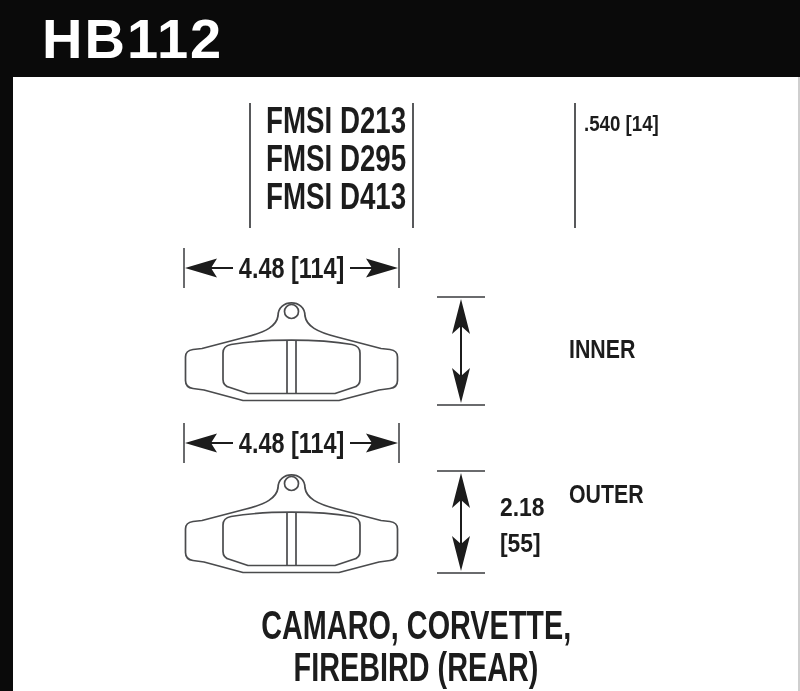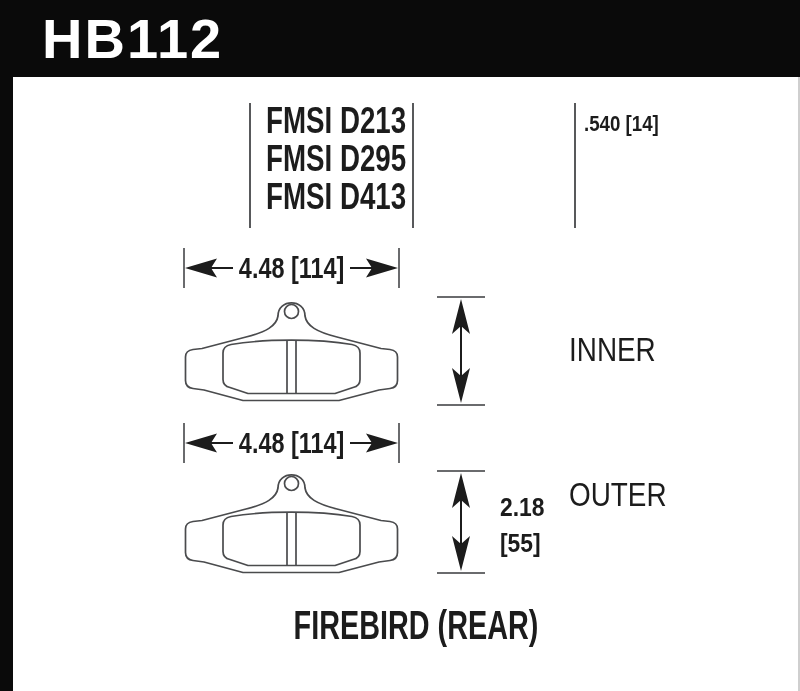--- a/index.html
+++ b/index.html
@@ -31,21 +31,21 @@
   .hdim .dimtext {
     position:absolute; left:0; top:0; width:217px; height:40px;
     display:flex; align-items:center; justify-content:center;
     font-size:30px; font-weight:700; white-space:nowrap;
   }
   .hdim .dimtext span { display:inline-block; transform:scaleX(.78); transform-origin:50% 50%; }
 
   
   .vlabels { font-size:26px; line-height:36px; font-weight:700; white-space:nowrap; }
   .vlabels span { display:inline-block; transform:scaleX(.88); transform-origin:0 50%; }
-  .pos-label { font-size:34px; line-height:26px; font-weight:400; white-space:nowrap;text-align:center; }
+  .pos-label { font-size:26px; line-height:26px; font-weight:700; white-space:nowrap;text-align:center; }
   .pos-label span { display:inline-block; transform:scaleX(.82); transform-origin:0 50%; }
 
   
   .caption { left:32px; top:604px; width:768px; text-align:center;
     font-size:40px; line-height:42px; font-weight:700; white-space:nowrap; }
   .caption div span { display:inline-block; transform:scaleX(.72); transform-origin:50% 50%; }
 
   svg { display:block; }
 </style>
 </head>
@@ -149,16 +149,17 @@
   </div>
   <div class="abs vlabels" style="left:500px; top:489px;text-decoration:underline;">
     <div><span>2.18</span></div>
     <div><span>[55]</span></div>
   </div>
   <div class="abs pos-label" style="left:569px; top:481px;">
     <span>OUTER</span>
   </div>
 
   <div class="abs caption">
+    <div><span>CAMARO, CORVETTE,</span></div>
     <div><span>FIREBIRD (REAR)</span></div>
   </div>
 
 </div>
 
 </body></html>

